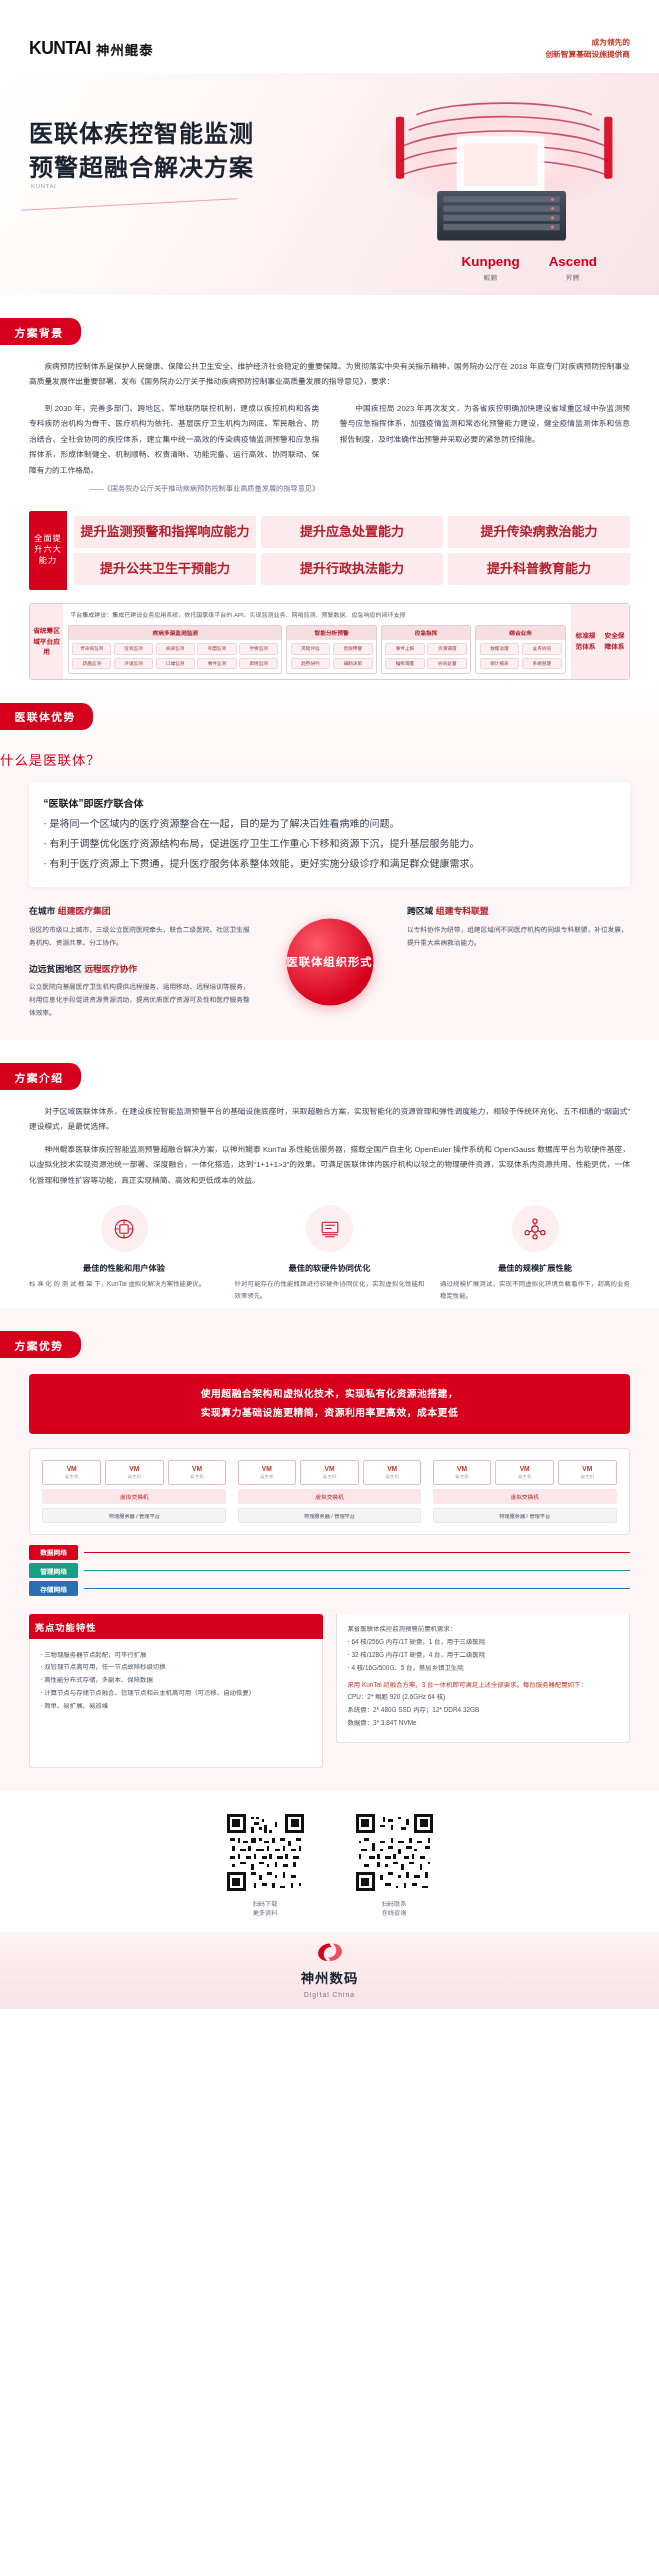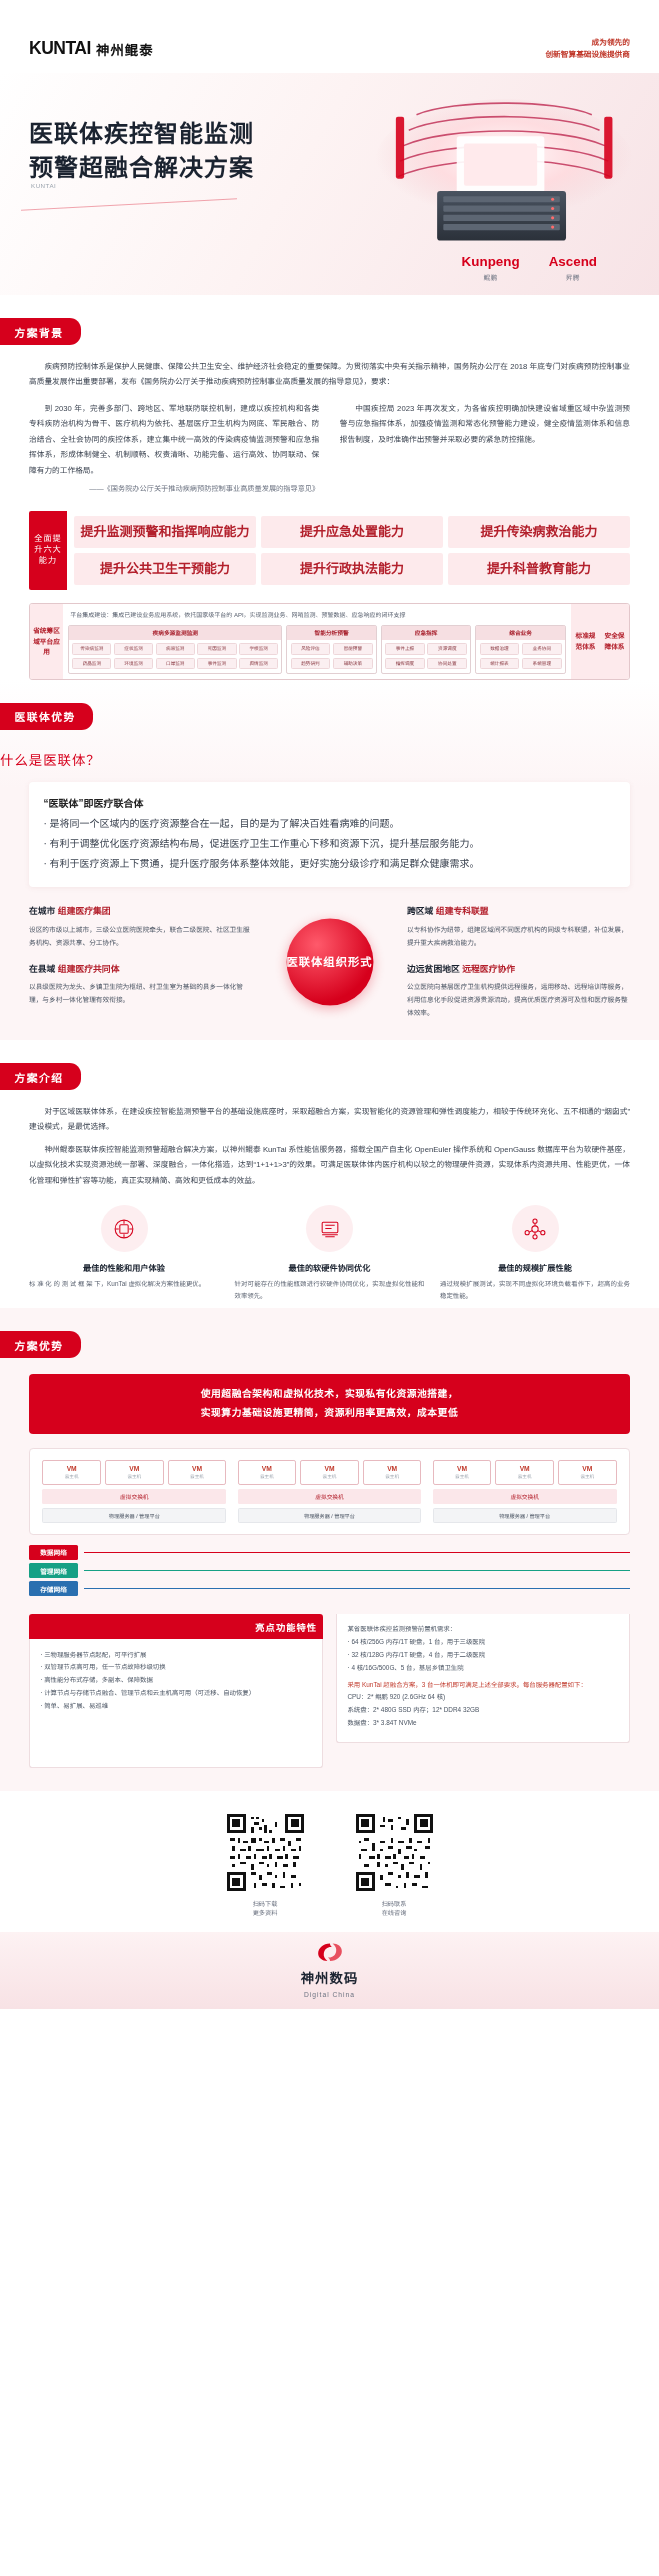--- a/index.html
+++ b/index.html
@@ -159,21 +159,21 @@
   .vm-box .vm-s { font-size: 4.6px; color: #9aa3ad; margin-top: 1px; }
   .vm-bar { margin-top: 4.1px; background: #fbe7ea; color: #b3202c; font-size: 5.7px; text-align: center; padding: 3.1px; border-radius: 1.5px; }
   .vm-host { margin-top: 4.1px; background: #f3f4f6; color: #4b5563; font-size: 5.2px; text-align: center; padding: 3.1px; border-radius: 1.5px; border: 0.5px solid #e5e7eb; }
   .net-rows { margin: 9.3px 29px 0 29px; }
   .net-row { display: flex; align-items: center; gap: 6.2px; margin-bottom: 3.1px; }
   .net-tag { width: 49px; color: #fff; font-size: 6.7px; font-weight: bold; text-align: center; padding: 2.6px 0; border-radius: 1.5px; }
   .net-line { flex: 1; height: 1px; }
 
   
   .two-panels { display: grid; grid-template-columns: 1fr 1fr; gap: 13.4px; margin: 17.5px 29px 0 29px; }
-  .panel-hd { background: #d6001c; color: #fff; text-align: right; font-size: 9.3px; font-weight: bold; padding: 5.7px; border-radius: 3.1px 3.1px 0 0; letter-spacing: 1px; }
+  .panel-hd { background: #d6001c; color: #fff; text-align: left; font-size: 9.3px; font-weight: bold; padding: 5.7px; border-radius: 3.1px 3.1px 0 0; letter-spacing: 1px; }
   .panel-bd { background: #fff; border: 0.5px solid #eedde0; border-top: none; border-radius: 0 0 3.1px 3.1px; padding: 9.3px 10.3px; min-height: 129px; }
   .panel-bd li { list-style: none; font-size: 6.4px; line-height: 2.0; color: #4b5563; text-indent: -5.2px; padding-left: 5.2px; }
   .panel-bd p { font-size: 6.4px; line-height: 2.0; color: #4b5563; }
   .panel-bd p.redline { color: #c0392b; }
   .spec-mono { font-size: 6.2px; line-height: 2.0; color: #4b5563; }
 
   
   .qr-sec { background: #fff; padding: 23px 0 13.4px; text-align: center; }
   .qr-wrap { display: flex; justify-content: center; gap: 52px; }
   .qr-item { width: 77px; }
@@ -375,26 +375,20 @@
         <div class="quad-title">
           <span class="dark">在城市 </span><span>组建医疗集团</span>
         </div>
         <div class="quad-text">设区的市级以上城市，三级公立医院医院牵头，联合二级医院、社区卫生服务机构、资源共享、分工协作。</div>
       </div>
       <div class="quad-item">
         <div class="quad-title">
           <span class="dark">跨区域 </span><span>组建专科联盟</span>
         </div>
         <div class="quad-text">以专科协作为纽带，组建区域间不同医疗机构的同级专科联盟，补位发展，提升重大疾病救治能力。</div>
-      </div>
-      <div class="quad-item">
-        <div class="quad-title">
-          <span class="dark">在县域 </span><span>组建医疗共同体</span>
-        </div>
-        <div class="quad-text">以县级医院为龙头、乡镇卫生院为枢纽、村卫生室为基础的县乡一体化管理，与乡村一体化管理有效衔接。</div>
       </div>
       <div class="quad-item">
         <div class="quad-title">
           <span class="dark">边远贫困地区 </span><span>远程医疗协作</span>
         </div>
         <div class="quad-text">公立医院向基层医疗卫生机构提供远程服务，运用移动、远程培训等服务，利用信息化手段促进资源贵源流动，提高优质医疗资源可及性和医疗服务整体效率。</div>
       </div>
 
       <div class="quad-center">
         <div>医联体</div>

